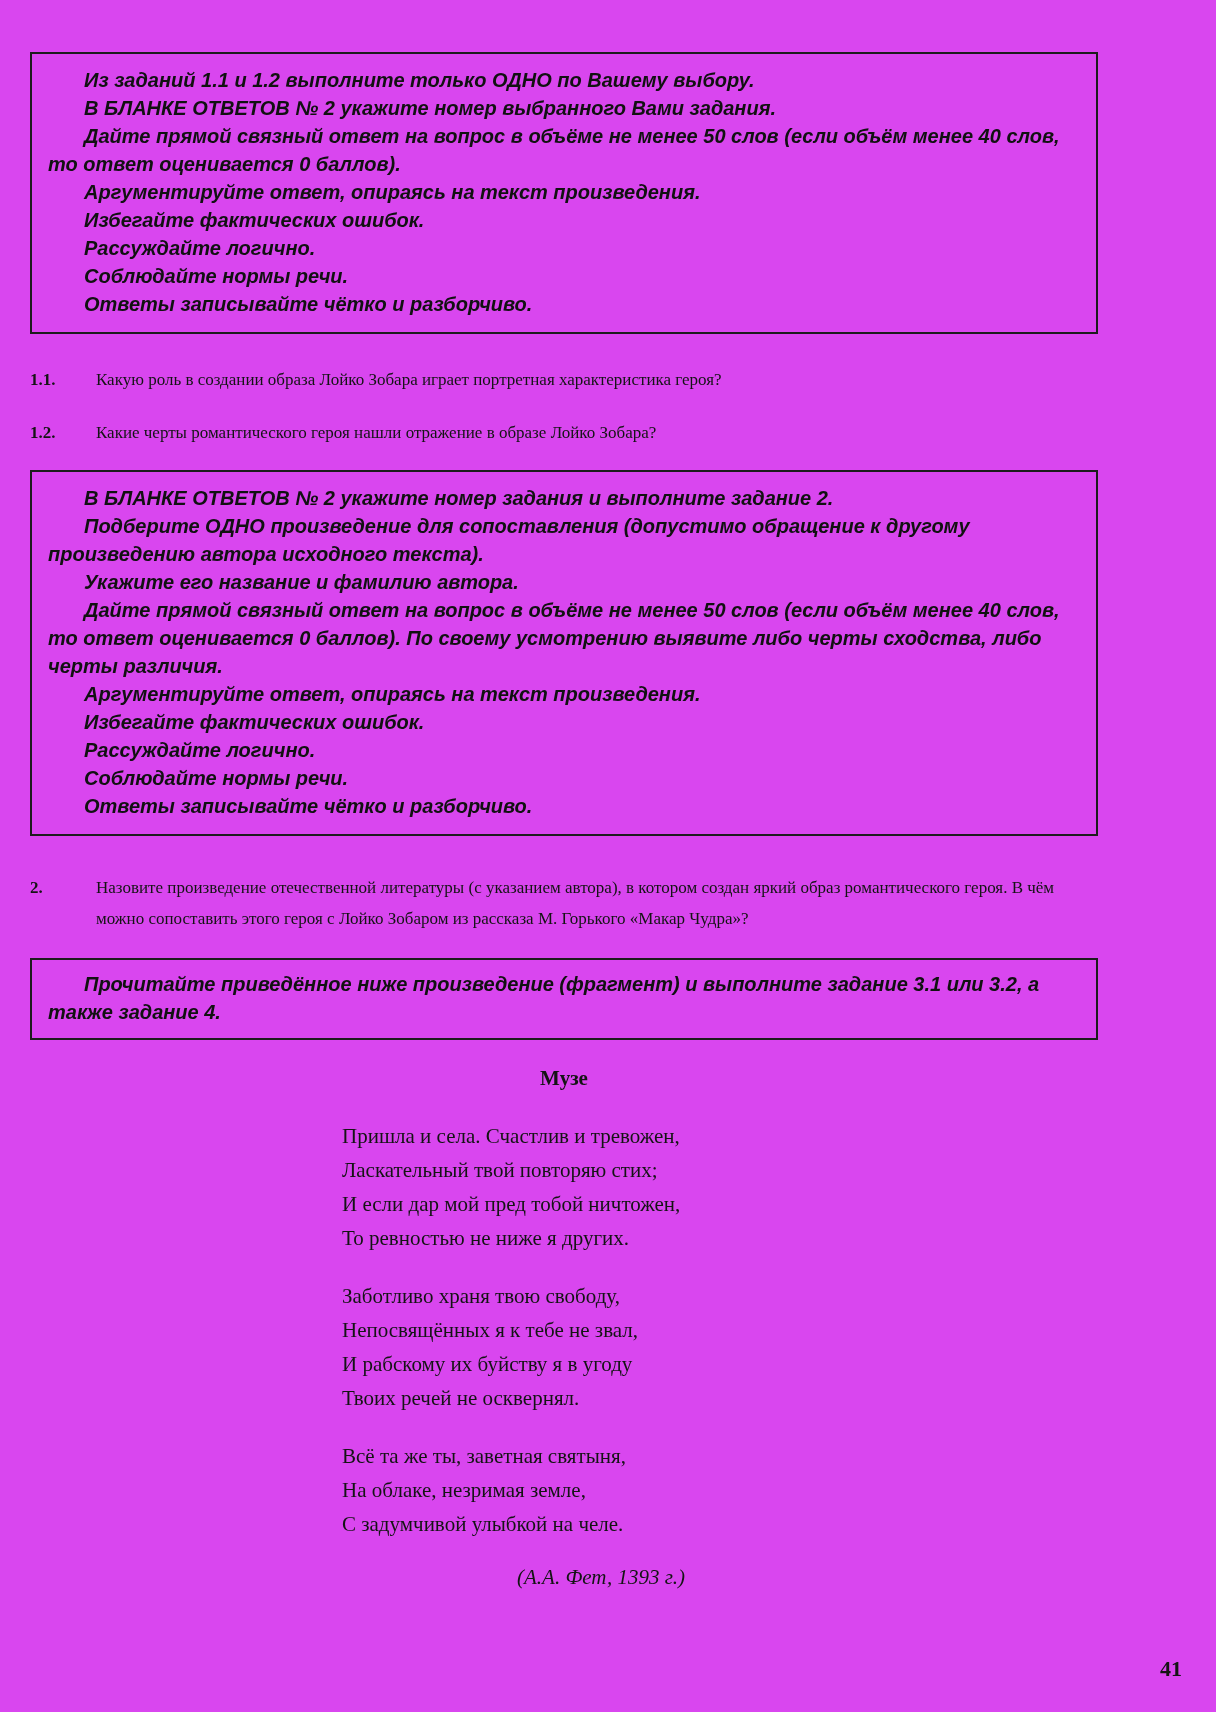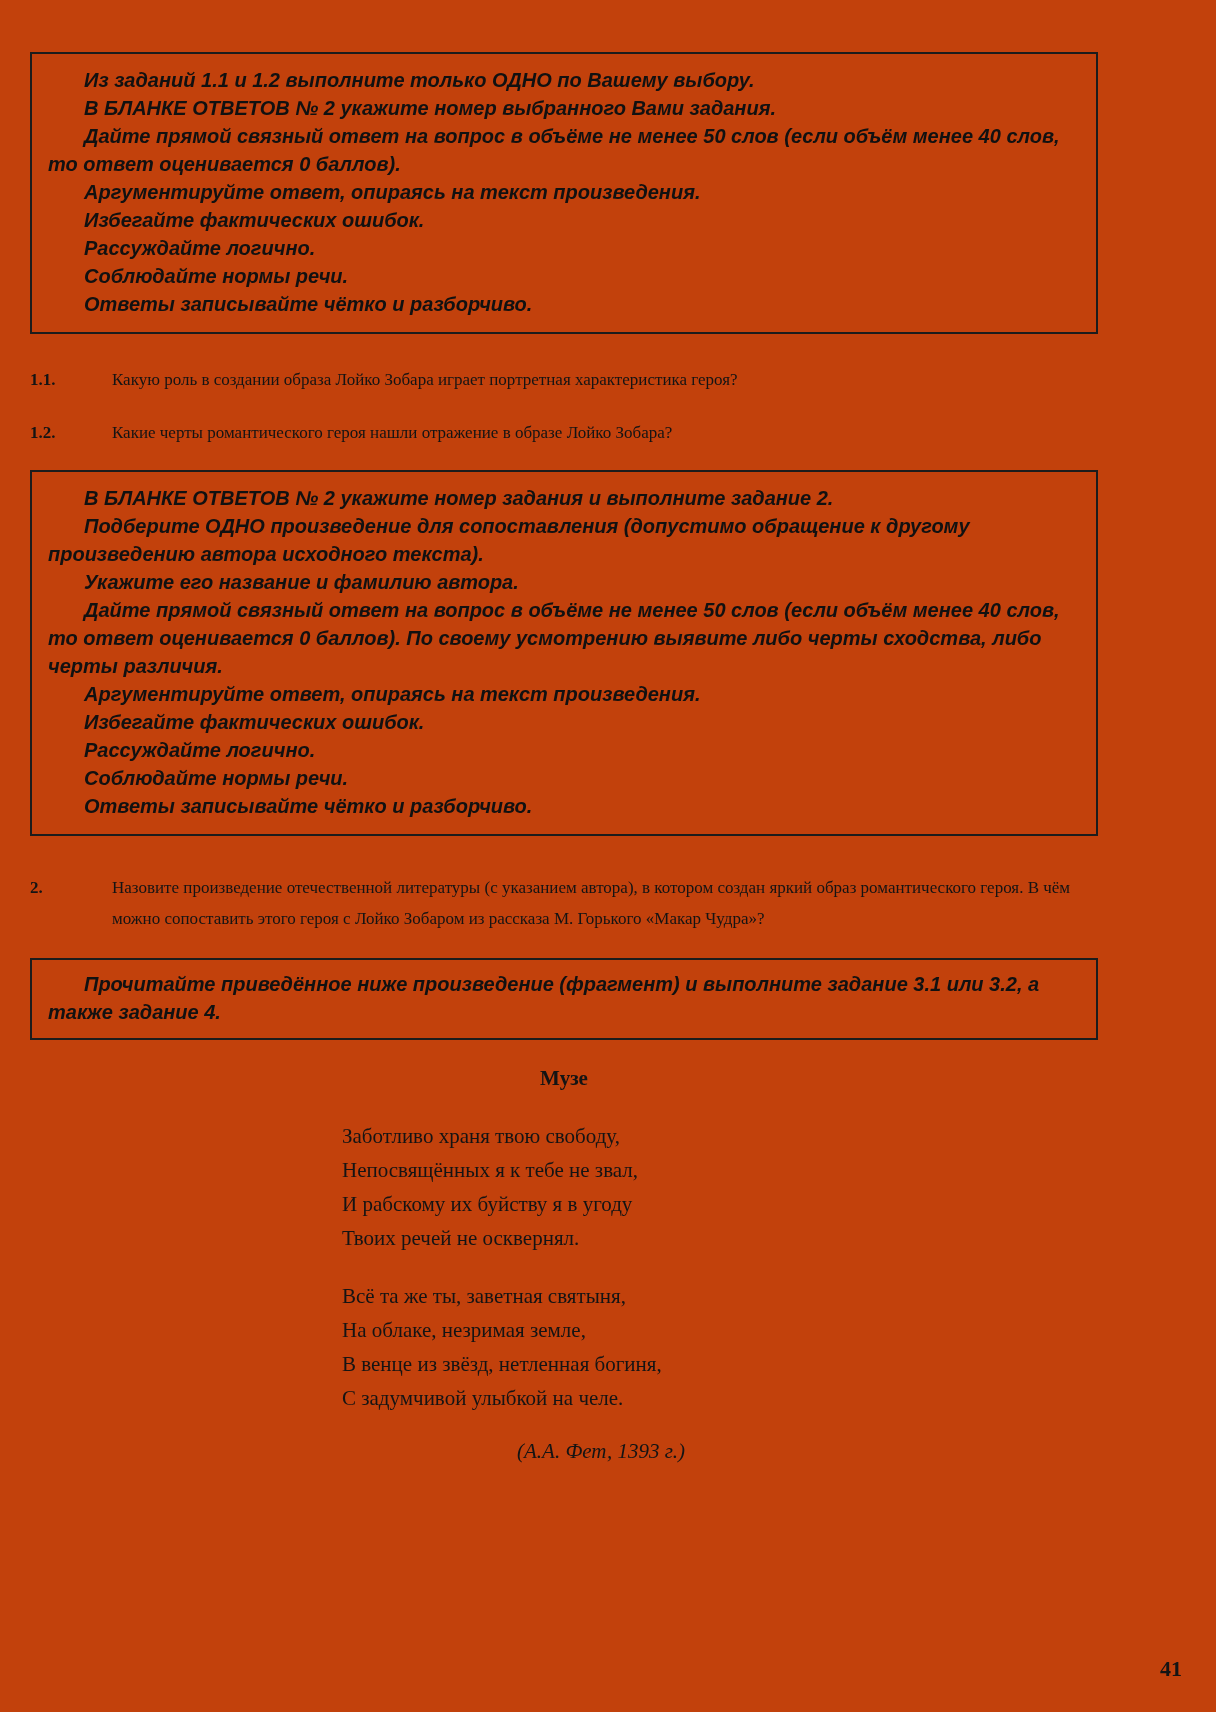--- a/index.html
+++ b/index.html
@@ -1,20 +1,20 @@
 <!DOCTYPE html>
 <html><head>
 <meta charset="utf-8">
 <style>
   html, body { margin:0; padding:0; background:#e8e8e8; }
   .page {
     position:relative;
     width:1216px; height:1712px;
     margin:0 auto;
-    background:#c2410c;
+    background:#d946ef;
     box-sizing:border-box;
     padding:52px 118px 64px 30px;
     color:#141414;
     font-family:"Liberation Serif", serif;
   }
   .box {
     border:2px solid #1c1c1c;
     box-sizing:border-box;
     padding:12px 26px 14px 16px;
     font-family:"Liberation Sans", sans-serif;
@@ -32,21 +32,21 @@
   .question {
     display:flex;
     font-size:17px;
     line-height:31px;
     margin-bottom:22px;
   }
   .qnum {
     flex:0 0 66px;
     font-weight:bold;
   }
-  .qtext { flex:1;margin-left:16px; }
+  .qtext { flex:1; }
 
   .poem-section { margin-top:8px; }
   .poem-title {
     text-align:center;
     font-weight:bold;
     font-size:21px;
     margin:10px 0 28px 0;
   }
   .poem-body { margin-left:312px; font-size:21px; }
   .stanza { margin-bottom:24px; }
@@ -108,29 +108,34 @@
   </div>
 
   <div class="box box3">
     <p>Прочитайте приведённое ниже произведение (фрагмент) и выполните задание 3.1 или 3.2, а также задание 4.</p>
   </div>
 
   <div class="poem-section">
     <div class="poem-title">Музе</div>
     <div class="poem-body">
       <div class="stanza">
+        <p>Пришла и села. Счастлив и тревожен,</p>
+        <p>Ласкательный твой повторяю стих;</p>
+        <p>И если дар мой пред тобой ничтожен,</p>
+        <p>То ревностью не ниже я других.</p>
+      </div>
+      <div class="stanza">
         <p>Заботливо храня твою свободу,</p>
         <p>Непосвящённых я к тебе не звал,</p>
         <p>И рабскому их буйству я в угоду</p>
         <p>Твоих речей не осквернял.</p>
       </div>
       <div class="stanza">
         <p>Всё та же ты, заветная святыня,</p>
         <p>На облаке, незримая земле,</p>
-        <p>В венце из звёзд, нетленная богиня,</p>
         <p>С задумчивой улыбкой на челе.</p>
       </div>
       <div class="poem-attr">(А.А. Фет, 1393 г.)</div>
     </div>
   </div>
 
   <div class="page-number">41</div>
 
 </div>
 

